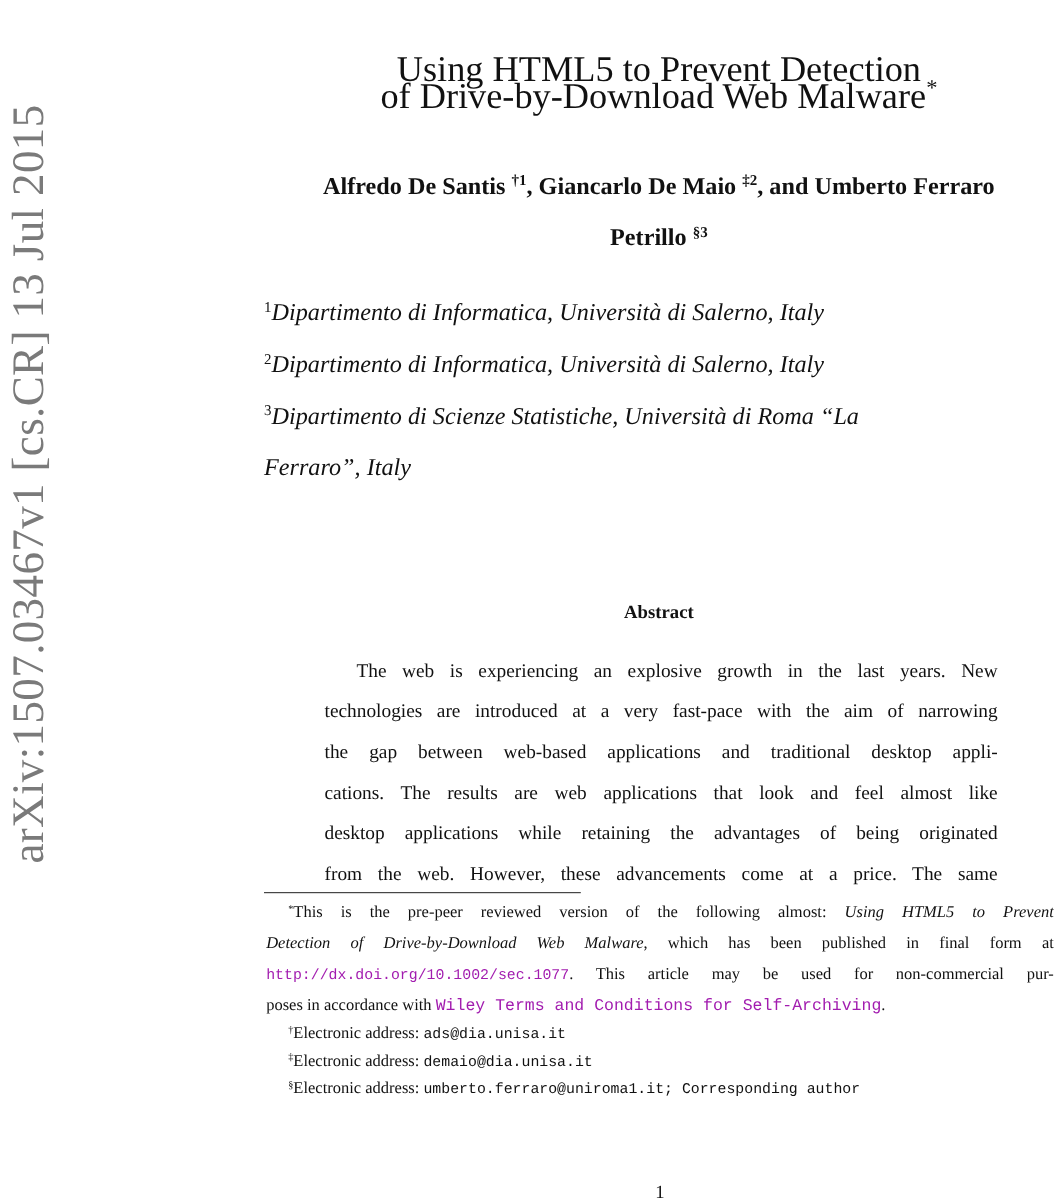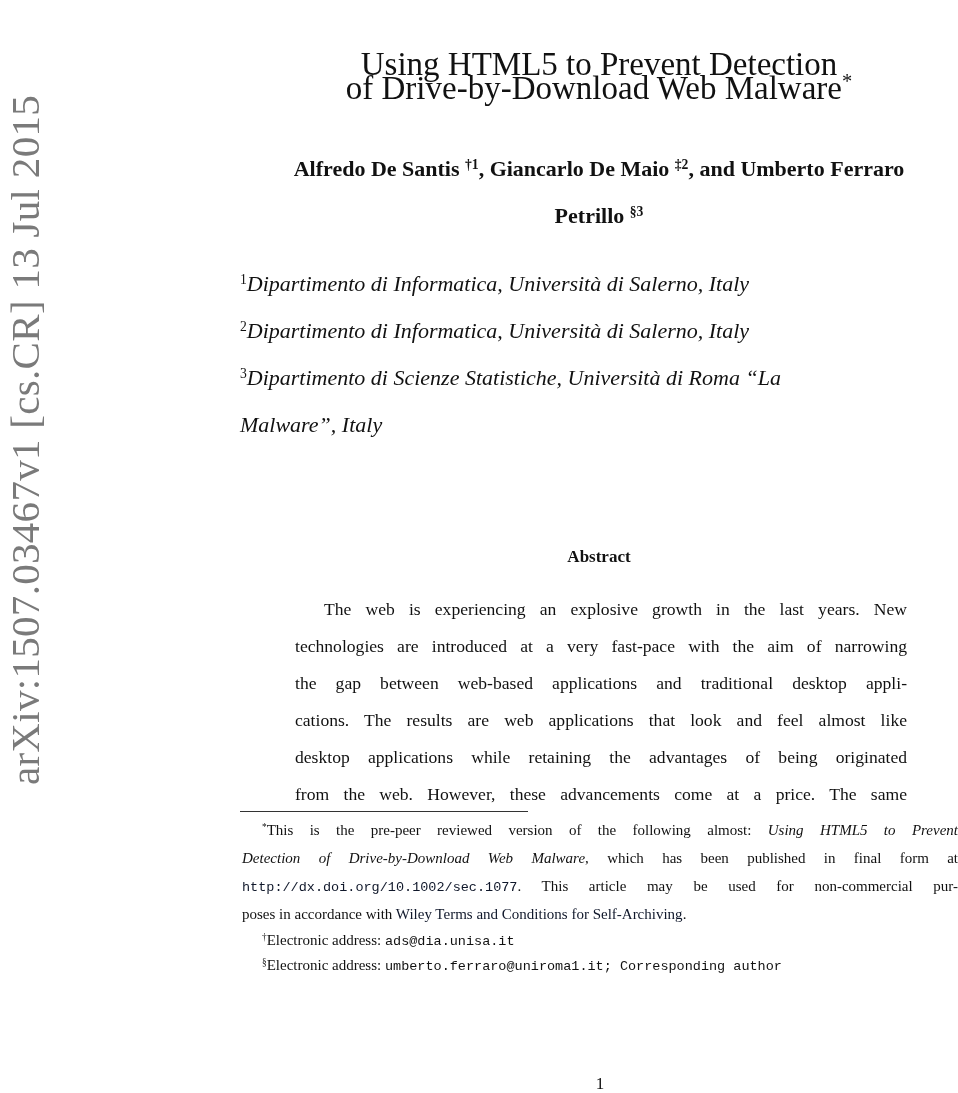--- a/index.html
+++ b/index.html
@@ -55,21 +55,21 @@
   }
   .footnotes {
     position: absolute; left: 242px; width: 716px; top: 816px;
     font-family: "Liberation Serif", serif; font-size: 15px;
   }
   .fn-line { display: block; height: 28px; line-height: 28px; white-space: nowrap; }
   .fn-line.just { text-align: justify; text-align-last: justify; }
   .fn-line.indent { padding-left: 20px; }
   .fn-email-line { display: block; height: 25px; line-height: 25px; padding-left: 20px; white-space: nowrap; }
   .mono { font-family: "Liberation Mono", "DejaVu Sans Mono", monospace; font-size: 13.5px; }
-  .link { color: #0f172a; text-decoration: none; }
+  .link { color: #a21caf; text-decoration: none; font-family: Liberation Mono, monospace; }
   .it { font-style: italic; margin-top: 48px; }
   .page-number {
     position: absolute; left: 560px; width: 80px; top: 1074px; text-align: center;
     font-family: "Liberation Serif", serif; font-size: 17px;
   }
 </style>
 </head>
 <body>
 
 <div class="arxiv-stamp">
@@ -93,21 +93,21 @@
 <div class="affil af1">
   <sup>1</sup><span>Dipartimento di Informatica, Università di Salerno, Italy</span>
 </div>
 <div class="affil af2">
   <sup>2</sup><span>Dipartimento di Informatica, Università di Salerno, Italy</span>
 </div>
 <div class="affil af3">
   <sup>3</sup><span>Dipartimento di Scienze Statistiche, Università di Roma “La</span>
 </div>
 <div class="affil af4">
-  <span>Malware”, Italy</span>
+  <span>Ferraro”, Italy</span>
 </div>
 
 <div class="abstract-head">Abstract</div>
 
 <div class="abstract-body">
   <span class="line first">The web is experiencing an explosive growth in the last years. New</span>
   <span class="line">technologies are introduced at a very fast-pace with the aim of narrowing</span>
   <span class="line">the gap between web-based applications and traditional desktop appli-</span>
   <span class="line">cations. The results are web applications that look and feel almost like</span>
   <span class="line">desktop applications while retaining the advantages of being originated</span>
@@ -116,16 +116,17 @@
 
 <div class="fn-rule"></div>
 
 <div class="footnotes">
   <span class="fn-line just indent"><sup>*</sup><span>This is the pre-peer reviewed version of the following almost: </span><span class="it">Using HTML5 to Prevent</span></span>
   <span class="fn-line just"><span class="it">Detection of Drive-by-Download Web Malware</span><span>, which has been published in final form at</span></span>
   <span class="fn-line just"><a class="link mono">http://dx.doi.org/10.1002/sec.1077</a><span>. This article may be used for non-commercial pur-</span></span>
   <span class="fn-line"><span>poses in accordance with </span><a class="link">Wiley Terms and Conditions for Self-Archiving</a><span>.</span></span>
 
   <span class="fn-email-line"><sup>†</sup><span>Electronic address: </span><span class="mono">ads@dia.unisa.it</span></span>
+  <span class="fn-email-line"><sup>‡</sup><span>Electronic address: </span><span class="mono">demaio@dia.unisa.it</span></span>
   <span class="fn-email-line"><sup>§</sup><span>Electronic address: </span><span class="mono">umberto.ferraro@uniroma1.it; Corresponding author</span></span>
 </div>
 
 <div class="page-number">1</div>
 
 </body></html>

